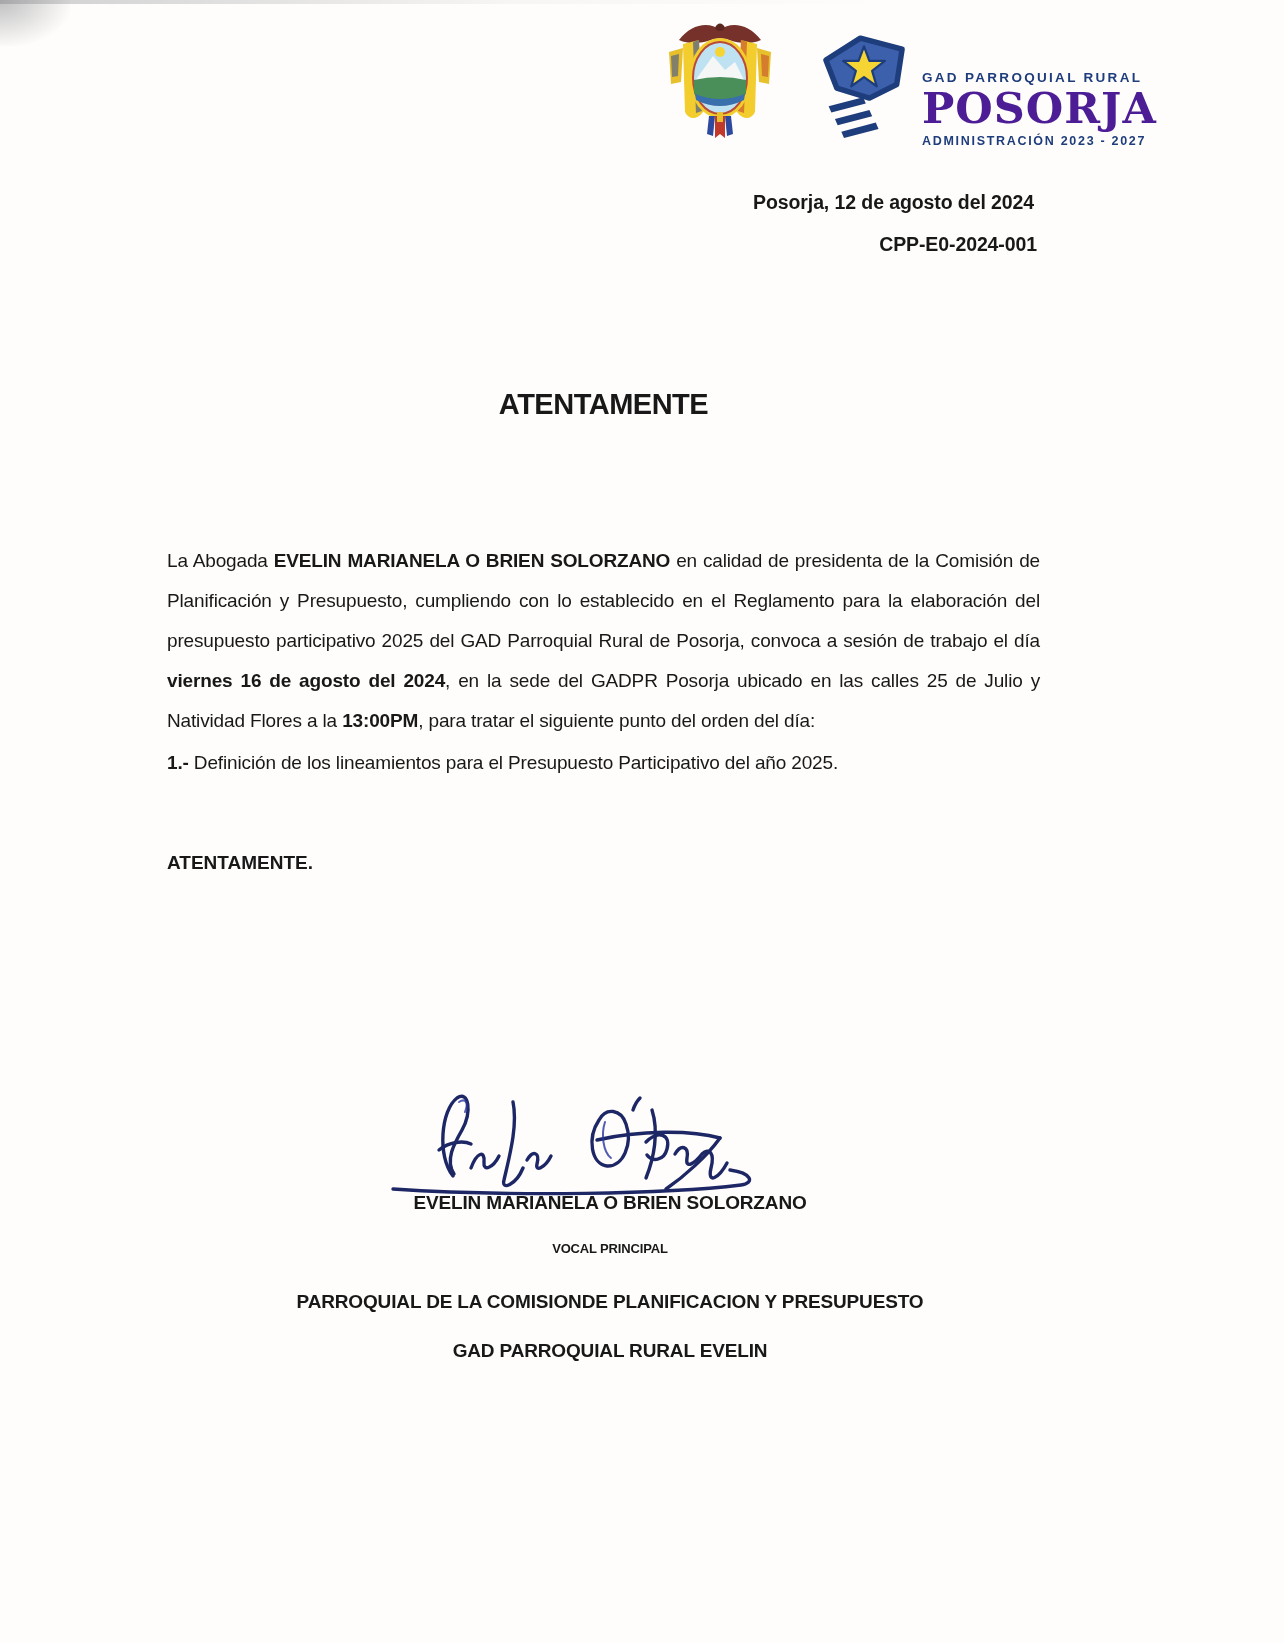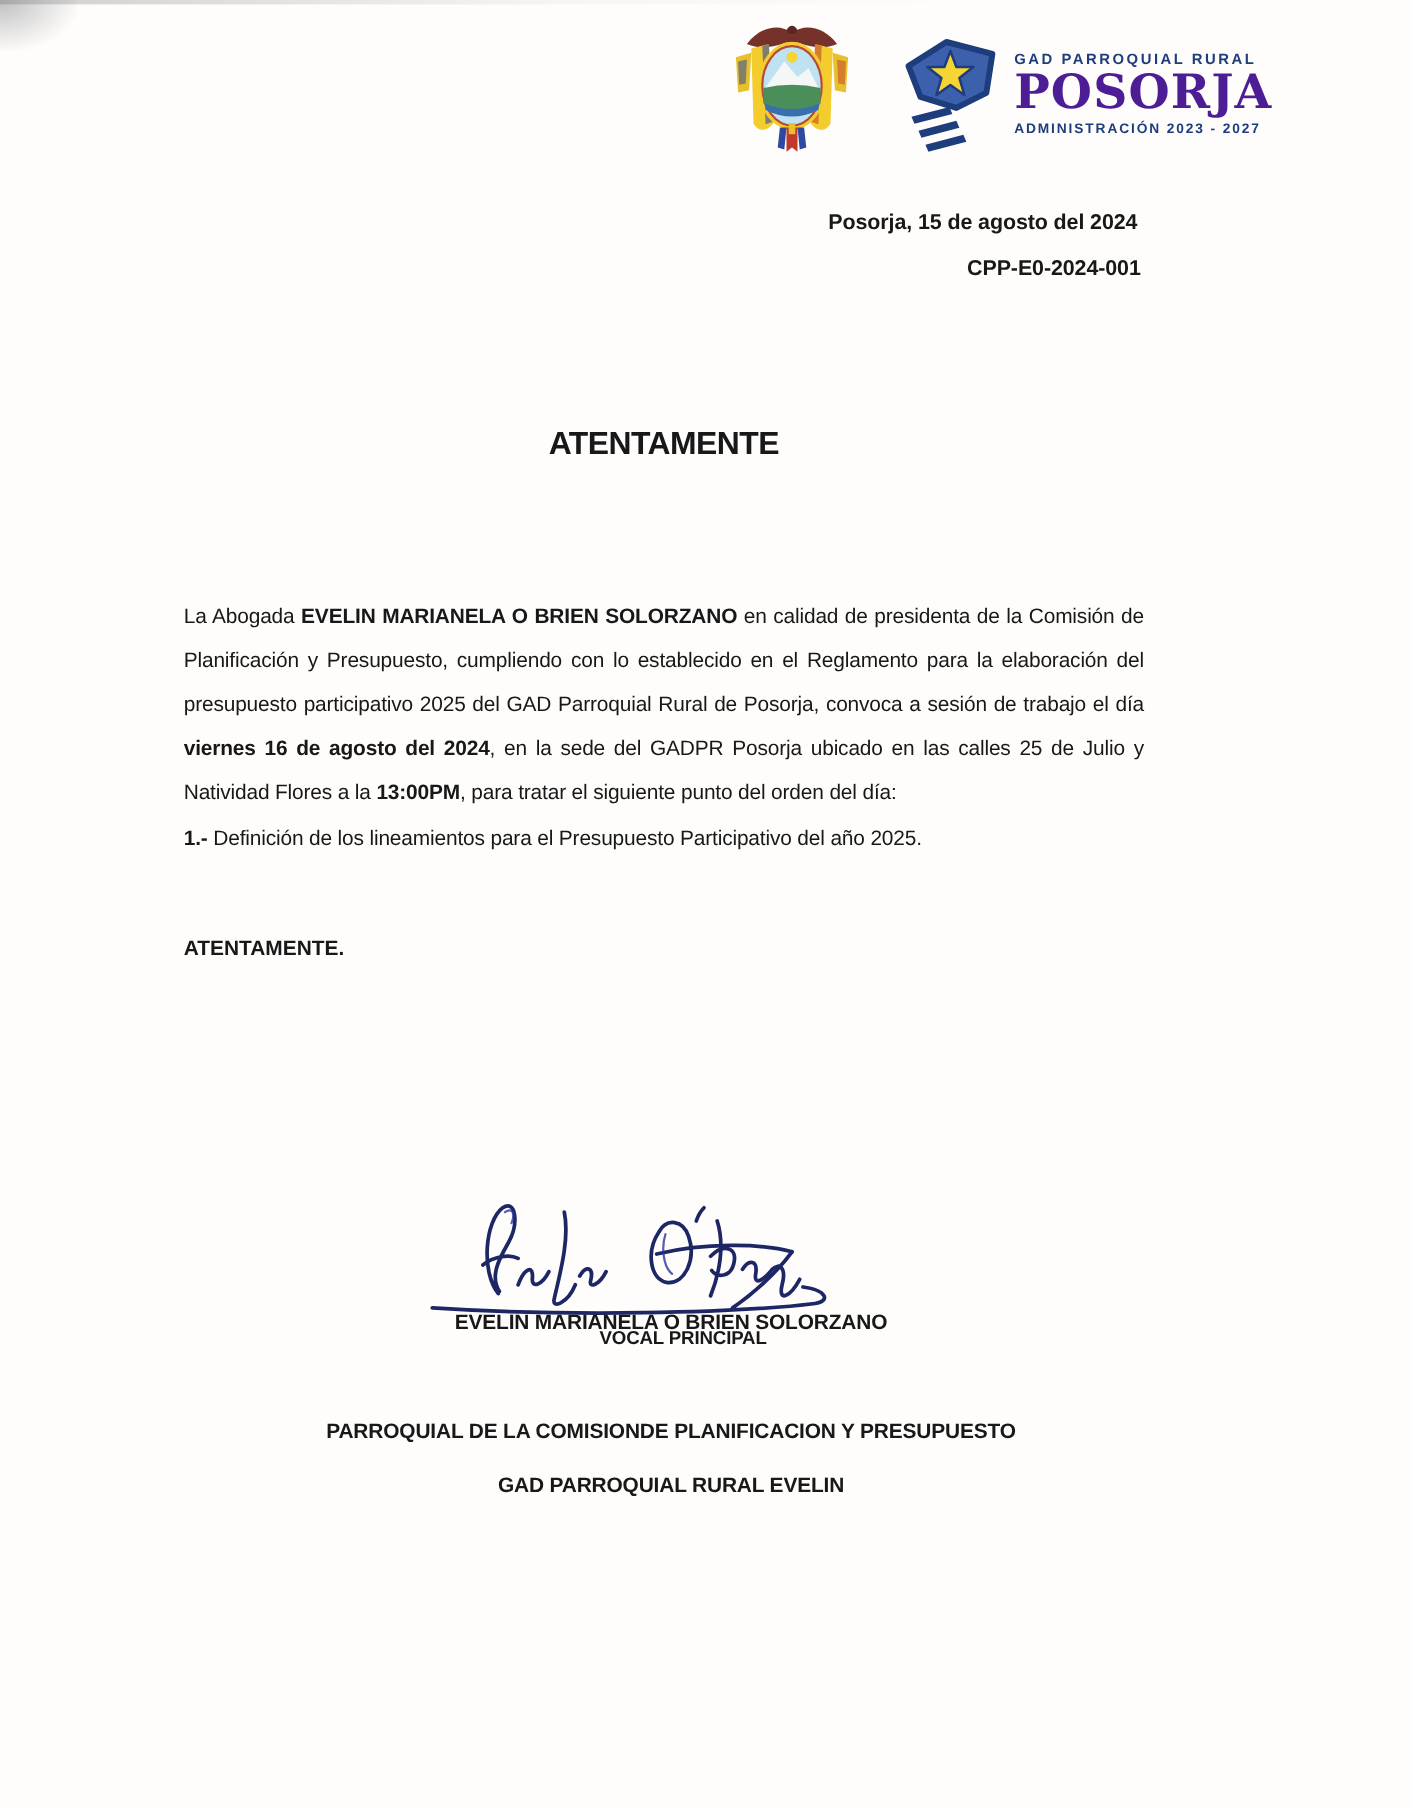--- a/index.html
+++ b/index.html
@@ -21,21 +21,21 @@
   .page::after{
     content:"";position:absolute;left:0;top:0;width:100%;height:4px;
     background:linear-gradient(to right, rgba(120,120,125,.35), rgba(160,160,165,.08) 40%, transparent 70%);
     pointer-events:none;
   }
 
   
   .coa{position:absolute;left:645px;top:16px;width:150px;height:135px;}
   .plogo{position:absolute;left:812px;top:30px;width:340px;height:118px;display:flex;}
   .plogo .badge{width:104px;height:118px;flex:0 0 auto;}
-  .plogo .ltext{display:flex;flex-direction:column;justify-content:flex-start;margin-left:6px;padding-top:16px;}
+  .plogo .ltext{display:flex;flex-direction:column;justify-content:flex-end;margin-left:6px;padding-top:16px;}
   .ltxt1{font-size:13.5px;font-weight:bold;letter-spacing:2.3px;color:#1e3d7c;white-space:nowrap;}
   .lname{font-family:"DejaVu Serif",serif;font-size:43px;line-height:44px;font-weight:bold;letter-spacing:1px;color:#4c1d95;white-space:nowrap;margin-top:1px;}
   .ltxt3{font-size:12.5px;font-weight:bold;letter-spacing:1.7px;color:#1e3d7c;white-space:nowrap;margin-top:4px;}
 
   
   .dateline{position:absolute;top:191px;right:250px;font-size:19.5px;font-weight:bold;letter-spacing:-.1px;}
   .refline{position:absolute;top:233px;right:247px;font-size:19.5px;font-weight:bold;letter-spacing:-.1px;}
 
   
   .content{position:absolute;left:167px;width:873px;}
@@ -49,21 +49,21 @@
   }
   .bodytext .b{font-weight:bold;}
   .agenda{top:752px;font-size:19px;letter-spacing:-.15px;}
   .agenda .b{font-weight:bold;}
   .closing{top:852px;font-size:19px;font-weight:bold;}
 
   
   .sig-ink{position:absolute;left:375px;top:1058px;width:420px;height:142px;}
   .sigblock{position:absolute;left:0;width:1220px;text-align:center;font-weight:bold;letter-spacing:-.15px;}
   .sig-name{top:1192px;font-size:19px;}
-  .sig-role1{top:1207px;font-size:17px;padding-left:11px;}
+  .sig-role1{top:1241px;font-size:13px;}
   .sig-role2{top:1291px;font-size:19px;}
   .sig-role3{top:1340px;font-size:19px;}
 </style>
 </head>
 <body>
 
 <div class="page">
 
   <svg class="coa" viewBox="0 0 150 135" aria-hidden="true">
 
@@ -101,21 +101,21 @@
       <path d="M23,98 L61,88 L64,95 L26,105 Z" fill="#1e3d7c"></path>
       <path d="M30,112 L68,102 L71,109 L33,119 Z" fill="#1e3d7c"></path>
     </svg>
     <div class="ltext">
       <span class="ltxt1">GAD PARROQUIAL RURAL</span>
       <span class="lname">POSORJA</span>
       <span class="ltxt3">ADMINISTRACIÓN 2023 - 2027</span>
     </div>
   </div>
 
-  <div class="dateline">Posorja, 15 de agosto del 2024</div>
+  <div class="dateline">Posorja, 12 de agosto del 2024</div>
   <div class="refline">CPP-E0-2024-001</div>
 
   <div class="content title">ATENTAMENTE</div>
 
   <div class="content bodytext"><span>La Abogada </span><span class="b">EVELIN MARIANELA O BRIEN SOLORZANO</span><span> en calidad de presidenta de la Comisión de Planificación y Presupuesto, cumpliendo con lo establecido en el Reglamento para la elaboración del presupuesto participativo 2025 del GAD Parroquial Rural de Posorja, convoca a sesión de trabajo el día </span><span class="b">viernes 16 de agosto del 2024</span><span>, en la sede del GADPR Posorja ubicado en las calles 25 de Julio y Natividad Flores a la </span><span class="b">13:00PM</span><span>, para tratar el siguiente punto del orden del día:</span></div>
 
   <div class="content agenda"><span class="b">1.-</span><span> Definición de los lineamientos para el Presupuesto Participativo del año 2025.</span></div>
 
   <div class="content closing">ATENTAMENTE.</div>
 

